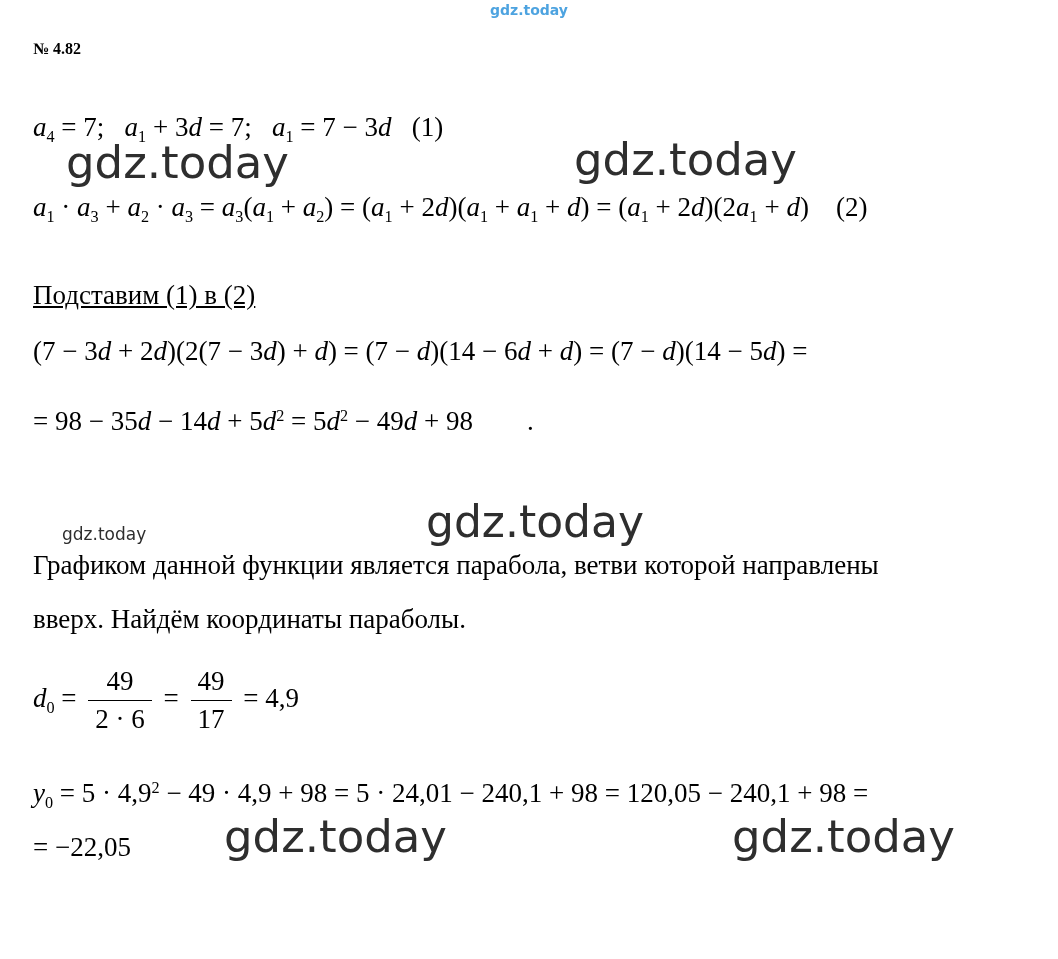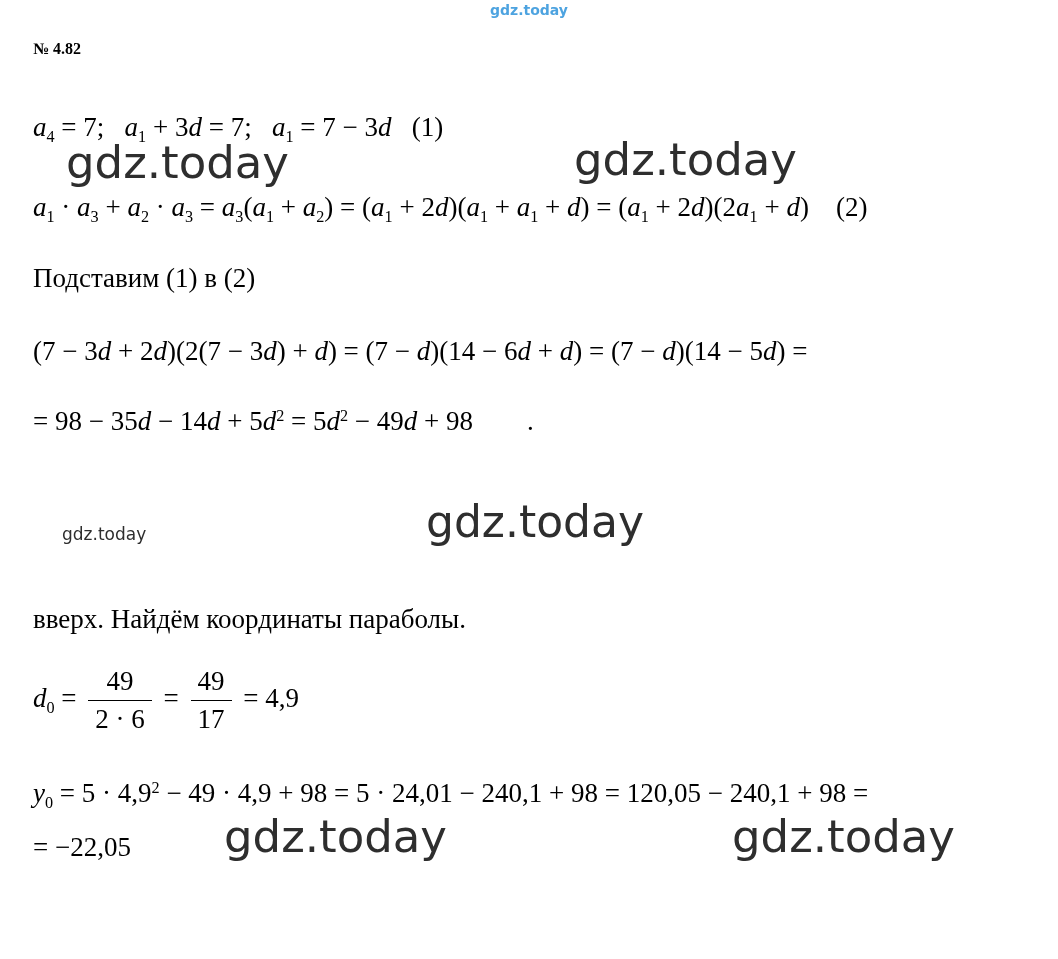--- a/index.html
+++ b/index.html
@@ -72,27 +72,28 @@
   <div class="wm wm-lg" style="left: 426px; top: 496px; font-size: 44px; color: rgb(46, 46, 46);">gdz.today</div>
   <div class="wm wm-lg" style="left: 224px; top: 810px; color: rgb(46, 46, 46);">gdz.today</div>
   <div class="wm wm-lg" style="left: 732px; top: 810px; color: rgb(46, 46, 46);">gdz.today</div>
 
   <h1 class="line problem-number" style="left:33px; top:40px;">№ 4.82</h1>
 
   <div class="line math" style="left:33px; top:112px;"><i>a</i><sub>4</sub> = 7;   <i>a</i><sub>1</sub> + 3<i>d</i> = 7;   <i>a</i><sub>1</sub> = 7 − 3<i>d</i>   (1)</div>
 
   <div class="line math" style="left:33px; top:192px;"><i>a</i><sub>1</sub> · <i>a</i><sub>3</sub> + <i>a</i><sub>2</sub> · <i>a</i><sub>3</sub> = <i>a</i><sub>3</sub>(<i>a</i><sub>1</sub> + <i>a</i><sub>2</sub>) = (<i>a</i><sub>1</sub> + 2<i>d</i>)(<i>a</i><sub>1</sub> + <i>a</i><sub>1</sub> + <i>d</i>) = (<i>a</i><sub>1</sub> + 2<i>d</i>)(2<i>a</i><sub>1</sub> + <i>d</i>)    (2)</div>
 
-  <div class="line" style="left:33px; top:263px;">Подставим (1) в (2)</div>
+  <div class="line" style="left:33px; top:280px;text-decoration:underline;">Подставим (1) в (2)</div>
 
   <div class="line math" style="left:33px; top:336px;">(7 − 3<i>d</i> + 2<i>d</i>)(2(7 − 3<i>d</i>) + <i>d</i>) = (7 − <i>d</i>)(14 − 6<i>d</i> + <i>d</i>) = (7 − <i>d</i>)(14 − 5<i>d</i>) =</div>
 
   <div class="line math" style="left:33px; top:406px;">= 98 − 35<i>d</i> − 14<i>d</i> + 5<i>d</i><sup>2</sup> = 5<i>d</i><sup>2</sup> − 49<i>d</i> + 98        .</div>
 
 
+  <div class="line" style="left:33px; top:550px;">Графиком данной функции является парабола, ветви которой направлены</div>
 
   <div class="line" style="left:33px; top:604px;">вверх. Найдём координаты параболы.</div>
 
   <div class="line math" style="left:33px; top:666px;"><i>d</i><sub>0</sub> = <span class="frac"><span class="num">49</span><span class="den">2 · 6</span></span> = <span class="frac"><span class="num">49</span><span class="den">17</span></span> = 4,9</div>
 
   <div class="line math" style="left:33px; top:778px;"><i>y</i><sub>0</sub> = 5 · 4,9<sup>2</sup> − 49 · 4,9 + 98 = 5 · 24,01 − 240,1 + 98 = 120,05 − 240,1 + 98 =</div>
 
   <div class="line" style="left:33px; top:832px;">= −22,05</div>
 
 

